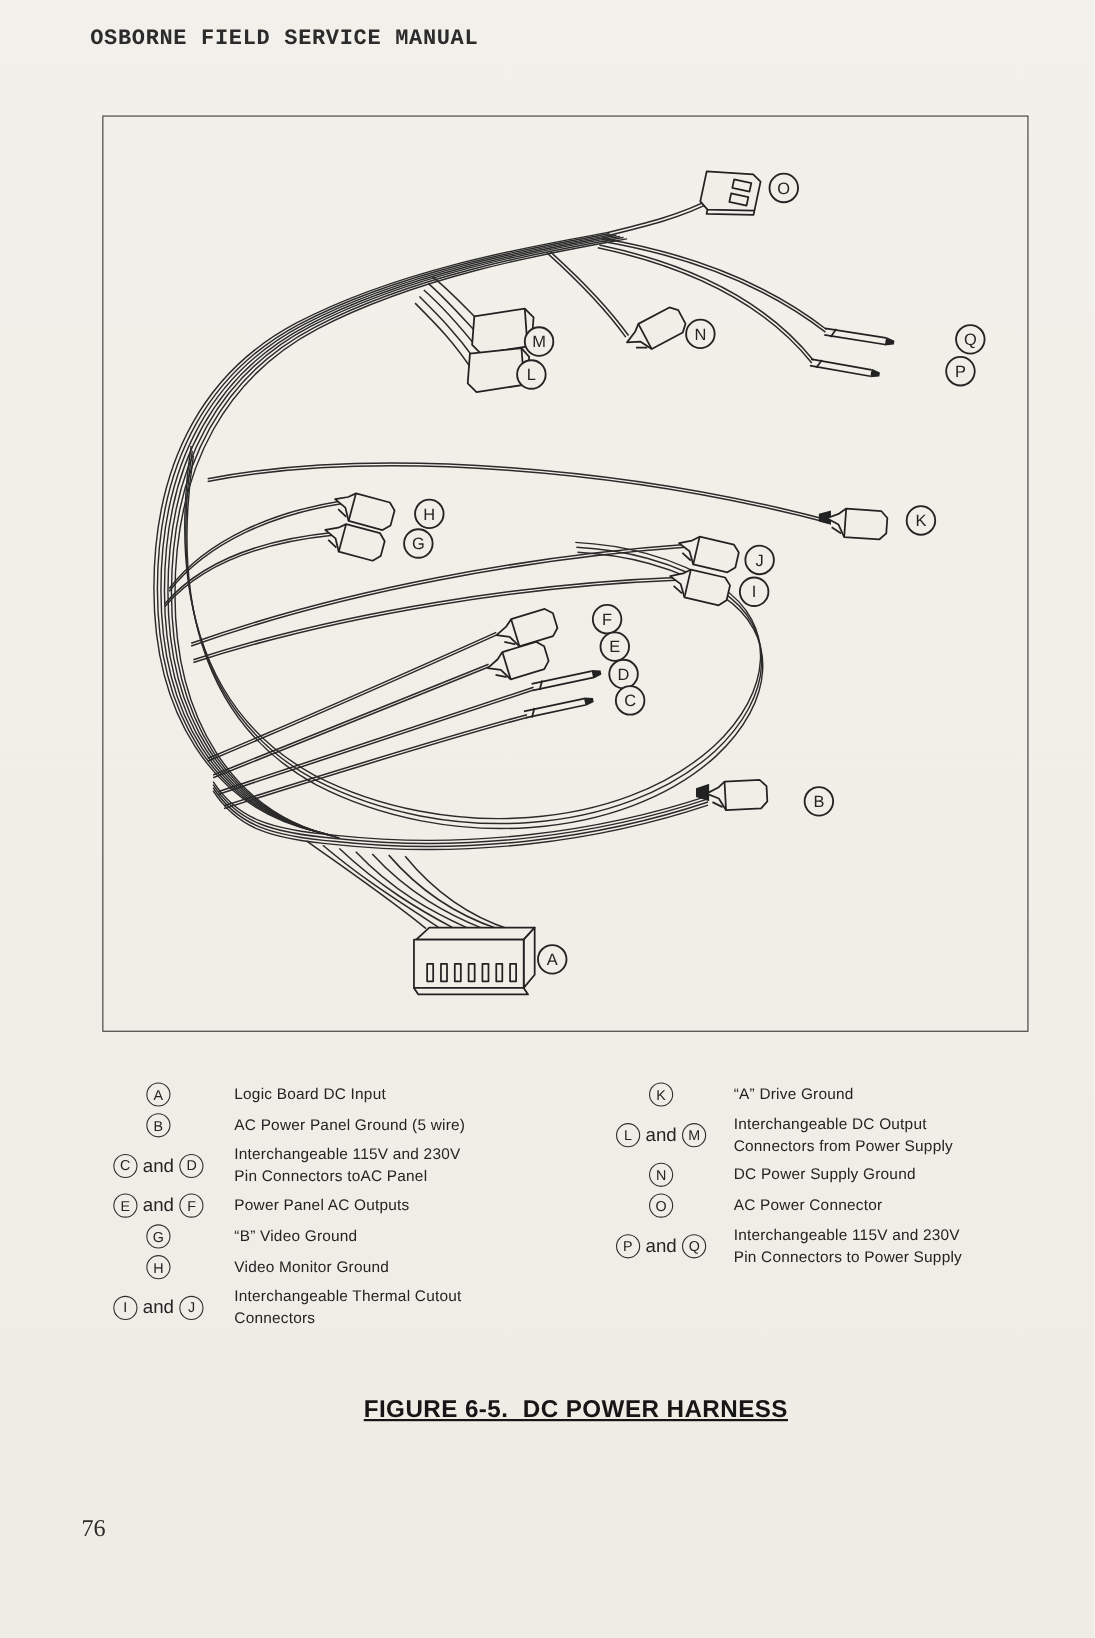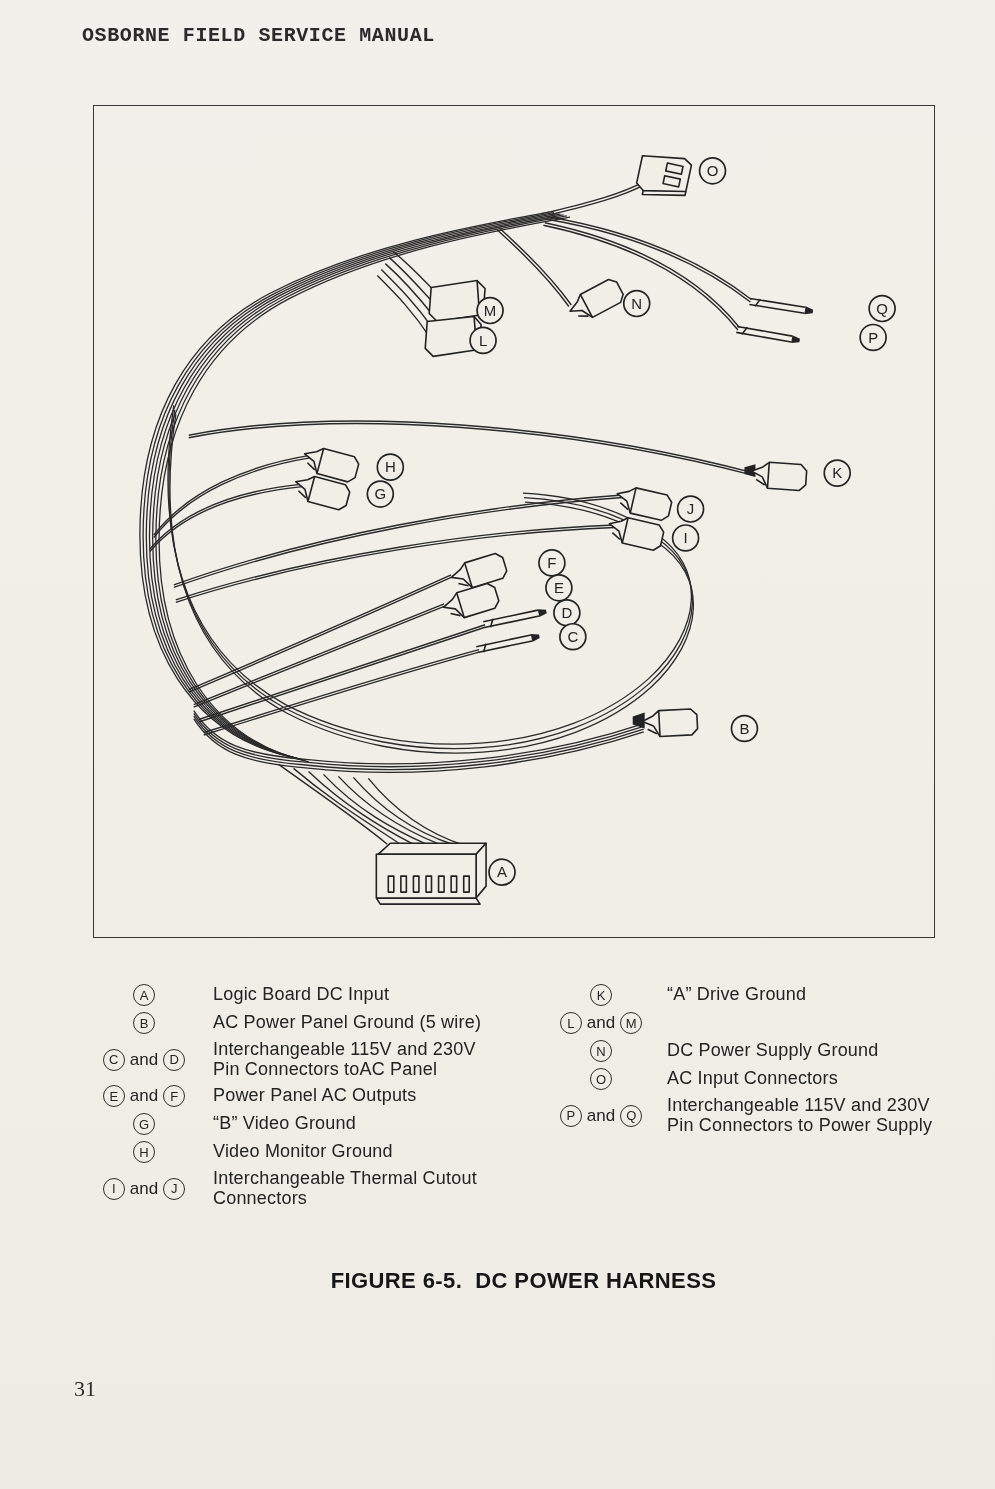--- a/index.html
+++ b/index.html
@@ -45,28 +45,29 @@
   }
   .legend-col.right .badge-cell{width:112px;min-width:112px;}
   .badge{
     width:22px;height:22px;border:1.5px solid #2e2e2e;border-radius:50%;
     display:flex;align-items:center;justify-content:center;
     font-size:13px;line-height:1;color:#242424;box-sizing:border-box;
     background:transparent;
   }
   .joiner{font-size:17px;color:#242424;}
   .legend-text{
-    margin-left:10px;font-size:18px;line-height:19.5px;
+    margin-left:10px;font-size:14px;line-height:19.5px;
     color:#232323;letter-spacing:.2px;
   }
   .caption{
     position:absolute;left:0;top:1268px;width:995px;
     text-align:center;padding-left:52px;box-sizing:border-box;
     font-size:22px;font-weight:bold;letter-spacing:.4px;color:#161616;
     white-space:pre;
+    text-decoration:underline;
   }
   .page-number{
     position:absolute;left:74px;top:1376px;
     font-family:"Liberation Serif",serif;font-size:22px;color:#2b2b2b;
   }
 </style>
 </head>
 <body>
 
 <div class="header-title">OSBORNE FIELD SERVICE MANUAL</div>
@@ -327,38 +328,39 @@
           <span class="badge">K</span>
         </div>
         <div class="legend-text">“A” Drive Ground</div>
       </div>
       <div class="legend-row">
         <div class="badge-cell">
           <span class="badge">L</span>
           <span class="joiner">and</span>
           <span class="badge">M</span>
         </div>
+        <div class="legend-text">Interchangeable DC Output<br>Connectors from Power Supply</div>
       </div>
       <div class="legend-row">
         <div class="badge-cell">
           <span class="badge">N</span>
         </div>
         <div class="legend-text">DC Power Supply Ground</div>
       </div>
       <div class="legend-row">
         <div class="badge-cell">
           <span class="badge">O</span>
         </div>
-        <div class="legend-text">AC Input Connectors</div>
+        <div class="legend-text">AC Power Connector</div>
       </div>
       <div class="legend-row">
         <div class="badge-cell">
           <span class="badge">P</span>
           <span class="joiner">and</span>
           <span class="badge">Q</span>
         </div>
         <div class="legend-text">Interchangeable 115V and 230V<br>Pin Connectors to Power Supply</div>
       </div>
     </div>
 </div>
 
 <div class="caption">FIGURE 6-5.  DC POWER HARNESS</div>
-<div class="page-number">31</div>
+<div class="page-number">76</div>
 
 </body></html>

